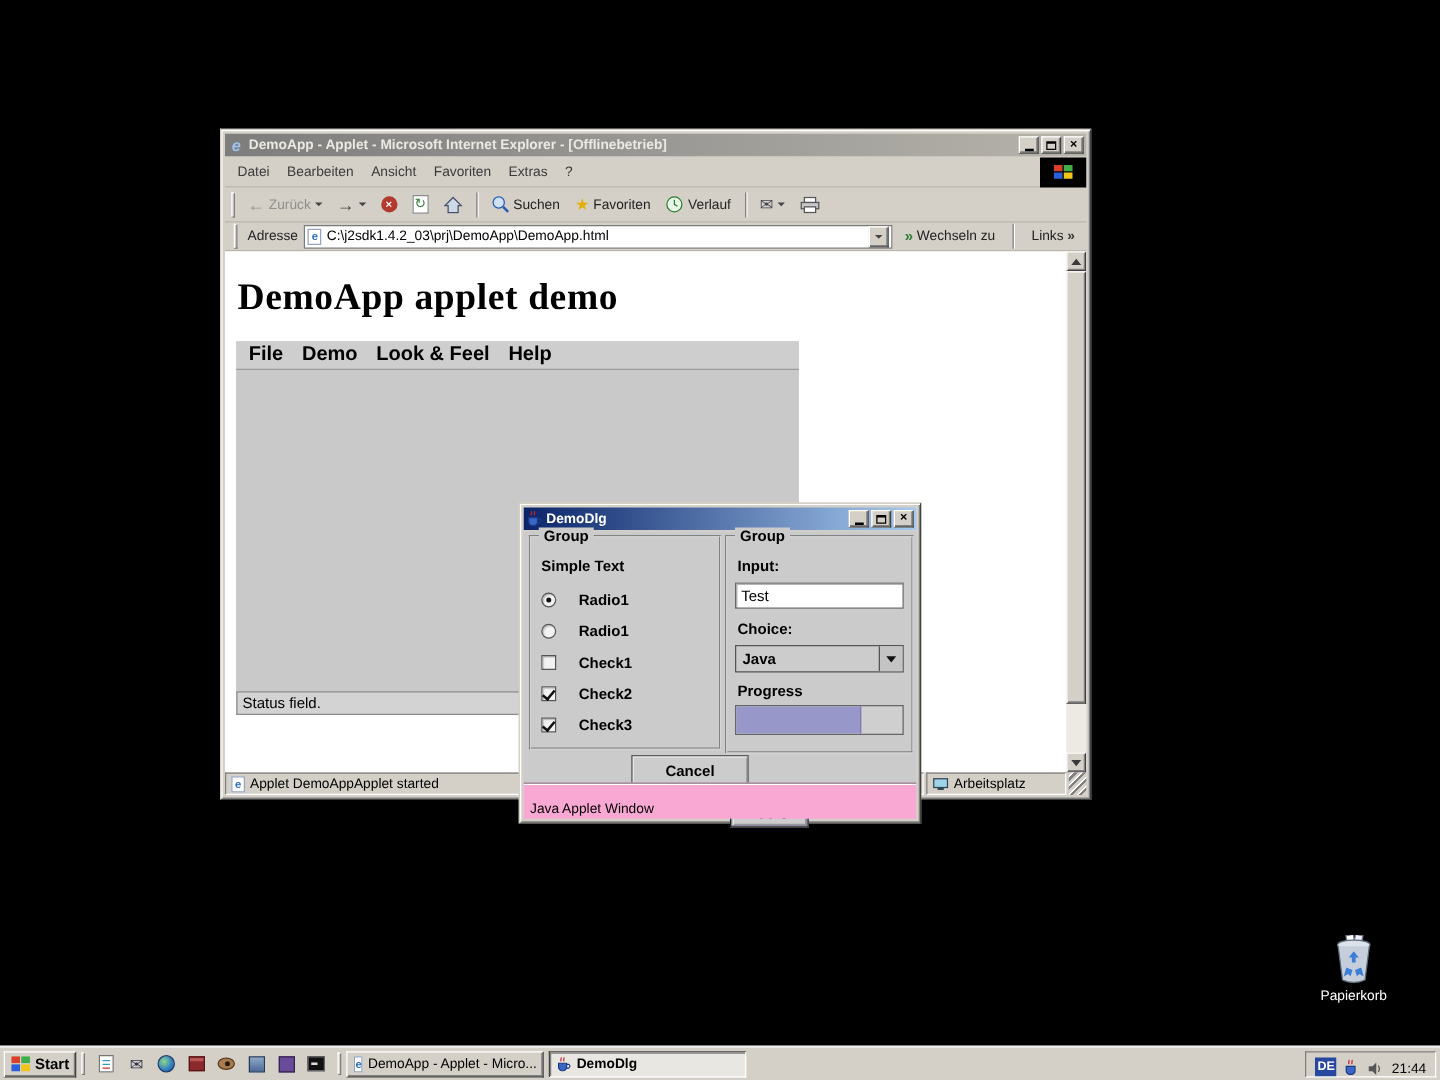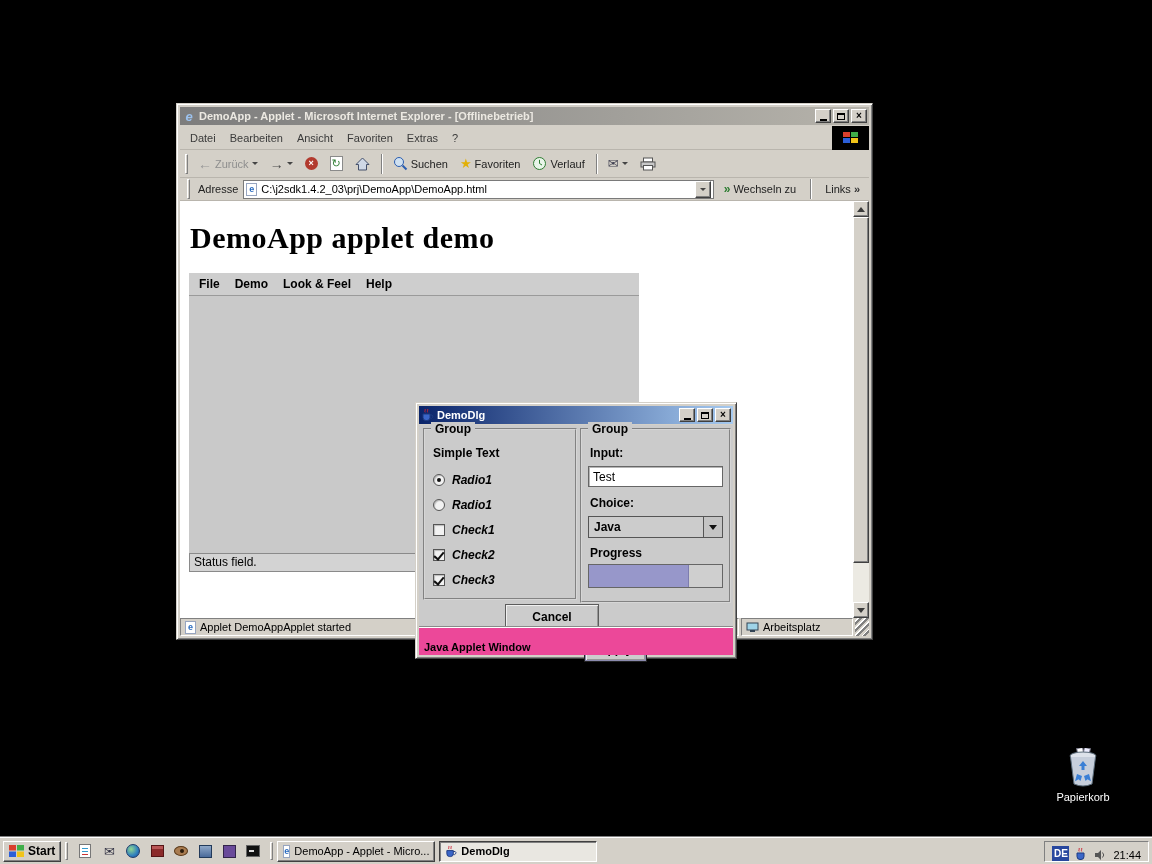--- a/index.html
+++ b/index.html
@@ -68,21 +68,21 @@
   .go-chev { color:#2e7d32; font-weight:bold; font-size:12px; }
   .links-chev { font-weight:bold; color:#333; }
 
   .ie-content { position:absolute; left:3px; right:3px; top:97px; bottom:21px; background:#fff; overflow:hidden; }
   .page-heading { position:absolute; left:10px; top:20px; font-family:"Liberation Serif", serif;
     font-size:30px; font-weight:bold; letter-spacing:0.5px; }
 
   .applet { position:absolute; left:9px; top:72px; width:450px; height:299px; background:#c9c9c9; }
   .applet-menubar { height:23px; background:#cecece; border-bottom:1px solid #9a9a9a;
     display:flex; align-items:center; padding:0 4px; gap:3px; }
-  .applet-menu-item { font-size:12px; font-weight:bold; padding:0 6px; }
+  .applet-menu-item { font-size:16px; font-weight:bold; padding:0 6px; }
   .applet-body { position:absolute; left:0; right:0; top:23px; bottom:19px; background:#c9c9c9; }
   .applet-status { position:absolute; left:0; right:0; bottom:0; height:19px; background:#d3d3d3;
     border:1px solid #8a8a8a; font-size:12px; padding:1px 4px; }
 
   .scrollbar { position:absolute; right:0; top:0; bottom:0; width:16px; background:#eceae3; }
   .sb-btn { position:absolute; left:0; width:16px; height:16px; display:flex; align-items:center; justify-content:center; }
   .sb-up { top:0; } .sb-down { bottom:0; }
   .sb-thumb { position:absolute; left:0; top:16px; width:16px; height:346px; }
 
   .ie-statusbar { position:absolute; left:3px; right:3px; bottom:3px; height:18px;
@@ -97,21 +97,21 @@
 
   
   .dialog { left:415px; top:402px; width:322px; height:257px; z-index:20; }
   .dlg-client { position:absolute; left:3px; right:3px; top:22px; bottom:22px; background:#cbcbcb; }
   .group { position:absolute; border:2px groove #d6d6d6; }
   .group-title { position:absolute; top:-8px; left:6px; background:#cbcbcb; padding:0 4px;
     font-size:12px; font-weight:bold; line-height:14px; }
   .g-left { left:4px; top:3px; width:154px; height:172px; }
   .g-right { left:161px; top:3px; width:151px; height:175px; }
   .m-label { position:absolute; font-size:12px; font-weight:bold; }
-  .opt { position:absolute; left:8px; height:16px; display:flex; align-items:center; gap:7px;font-style:italic; }
+  .opt { position:absolute; left:8px; height:16px; display:flex; align-items:center; gap:18px; }
   .opt-label { font-size:12px; font-weight:bold; }
   .radio { width:12px; height:12px; border-radius:50%; background:#f2f2f2; border:1px solid #555;
     position:relative; box-shadow: inset 1px 1px 1px #bbb; }
   .radio.on::after { content:""; position:absolute; left:3px; top:3px; width:4px; height:4px;
     border-radius:50%; background:#111; }
   .check { width:12px; height:12px; background:#f2f2f2; border:1px solid #555; position:relative;
     box-shadow: inset 1px 1px 1px #bbb; }
   .check.on::after { content:""; position:absolute; left:2px; top:0px; width:4px; height:8px;
     border-right:2px solid #111; border-bottom:2px solid #111; transform:rotate(40deg); }
   .text-field { position:absolute; background:#fff; border:1px solid #666;
@@ -122,22 +122,22 @@
   .combo-btn { width:19px; height:100%; border-left:1px solid #555; display:flex;
     align-items:center; justify-content:center; background:#c4c4c4; }
   .combo-btn .caret-down { border-top-color:#111; border-left-width:4px; border-right-width:4px; border-top-width:5px; }
   .progress { position:absolute; height:24px; border:1px solid #666; background:#cfcfcf; overflow:hidden; }
   .progress-fill { height:100%; background:#9797ca; border-right:1px solid #7d7daf; }
   .mbtn { position:absolute; height:26px; background:#cccccc; border:1px solid #5c5c5c;
     box-shadow: inset 1px 1px 0 #f0f0f0, inset -1px -1px 0 #979797;
     display:flex; align-items:center; justify-content:center; font-size:12px; font-weight:bold; }
   .mbtn.default { border:1px solid #222;
     box-shadow: inset 0 0 0 1px #8a8aae, inset 2px 2px 0 #f0f0f0, inset -2px -2px 0 #979797; }
-  .dlg-banner { position:absolute; left:3px; right:3px; bottom:3px; height:19px; background:#ec4899;
-    border-top:1px solid #8a8a8a; box-shadow:0 1px 0 #fff inset; font-size:11px; padding:14px 5px;font-weight:bold; }
+  .dlg-banner { position:absolute; left:3px; right:3px; bottom:3px; height:19px; background:#f9a8d4;
+    border-top:1px solid #8a8a8a; box-shadow:0 1px 0 #fff inset; font-size:11px; padding:14px 5px; }
 
   
   .taskbar { position:absolute; left:0; right:0; bottom:0; height:27px; background:#d4d0c8;
     border-top:1px solid #fff; box-shadow:0 -1px 0 #808080; z-index:30;
     display:flex; align-items:center; gap:4px; padding:0 3px;margin-top:33px; }
   .start-btn { height:21px; display:flex; align-items:center; gap:4px; padding:0 5px;
     font-size:12px; font-weight:bold; }
   .tb-grip { width:3px; height:18px; border:1px solid; border-color:#fff #808080 #808080 #fff; }
   .ql { display:flex; align-items:center; gap:6px; padding:0 4px; }
   .ql-item { width:18px; height:18px; display:flex; align-items:center; justify-content:center; font-size:12px; }

